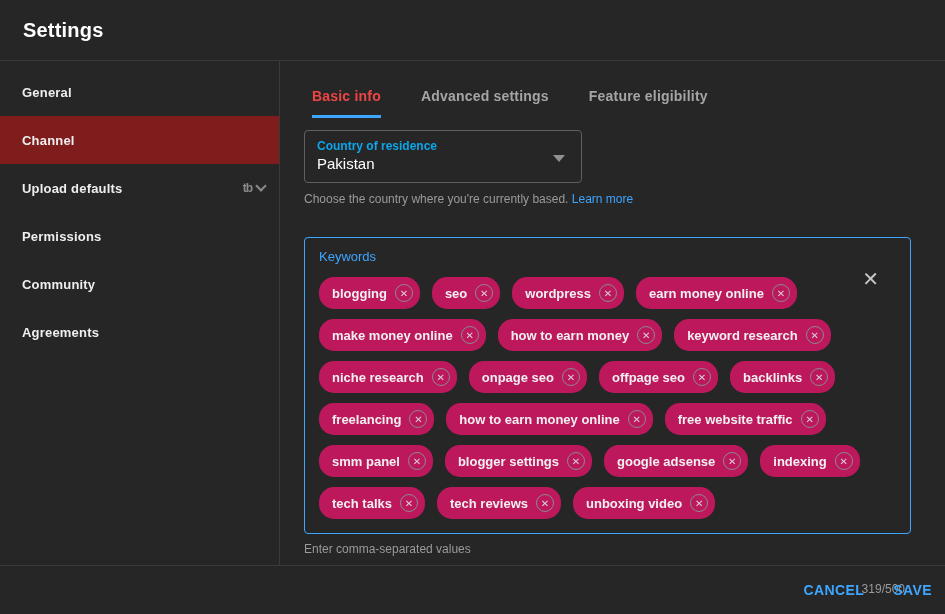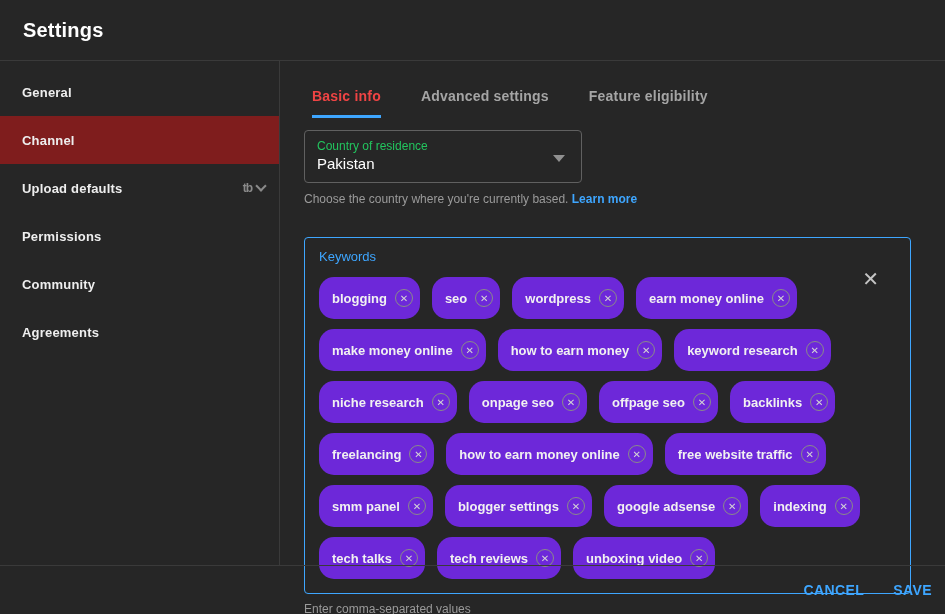--- a/index.html
+++ b/index.html
@@ -44,41 +44,41 @@
   .tab {
     font-size:14px; font-weight:bold; color:#a5a5a5; padding-bottom:11px;
     border-bottom:3px solid transparent; cursor:pointer; letter-spacing:0.2px;
   }
   .tab.active { color:#ef4444; border-bottom-color:#3ea6ff; }
 
   .country-box {
     position:relative; margin-top:12px; width:278px; height:53px;
     border:1px solid #606060; border-radius:4px; padding:8px 12px 0 12px; cursor:pointer;
   }
-  .country-label { font-size:12px; color:#22c55e; }
+  .country-label { font-size:12px; color:#0ea5e9;font-weight:bold; }
   .country-value { font-size:15px; color:#fff; margin-top:2px; }
   .dd-arrow {
     position:absolute; right:16px; top:24px;
     width:0; height:0; border-left:6px solid transparent; border-right:6px solid transparent;
     border-top:7px solid #909090;
   }
   .country-helper { margin-top:9px; font-size:12px; color:#9a9a9a; }
-  .learn-more { color:#3ea6ff; text-decoration:none; cursor:pointer;font-weight:bold; }
+  .learn-more { color:#3ea6ff; text-decoration:none; cursor:pointer; }
 
   .kw-box {
     position:relative; margin-top:31px; width:607px;
     border:1px solid #3ea6ff; border-radius:4px; padding:11px 14px 14px 14px;
   }
   .kw-label { font-size:13px; color:#3ea6ff; }
   .kw-chips { margin-top:13px; }
   .chip-row { display:flex; gap:12px; margin-bottom:10px; }
   .chip-row:last-child { margin-bottom:0; }
   .chip {
     display:inline-flex; align-items:center; gap:8px;
-    height:42px; background:#6d28d9; border-radius:15px;
+    height:32px; background:#be185d; border-radius:15px;
     padding:0 7px 0 13px; cursor:default; white-space:nowrap;
   }
   .chip-label { font-size:13px; font-weight:bold; color:#f1f1f1; }
   .chip-x {
     width:18px; height:18px; border:1px solid #8a8a8a; border-radius:50%;
     display:flex; align-items:center; justify-content:center;
     font-size:10px; color:#d5d5d5; cursor:pointer; flex-shrink:0;
   }
   .kw-clear {
     position:absolute; right:31px; top:31px; font-size:20px; color:#c5c5c5;

